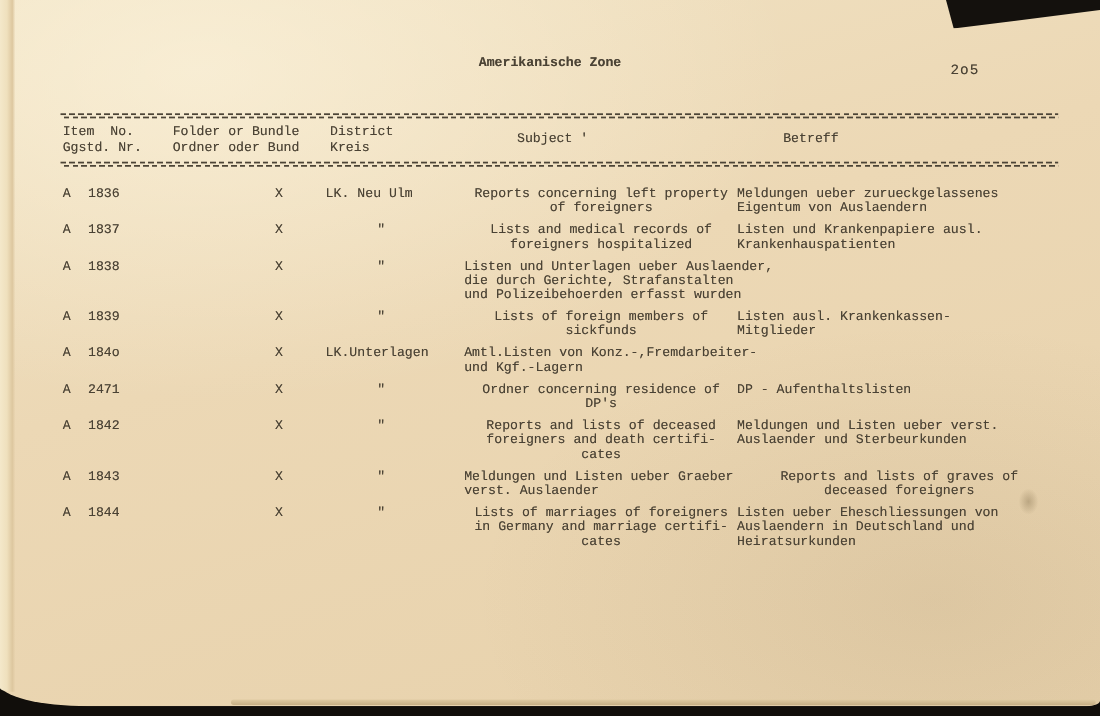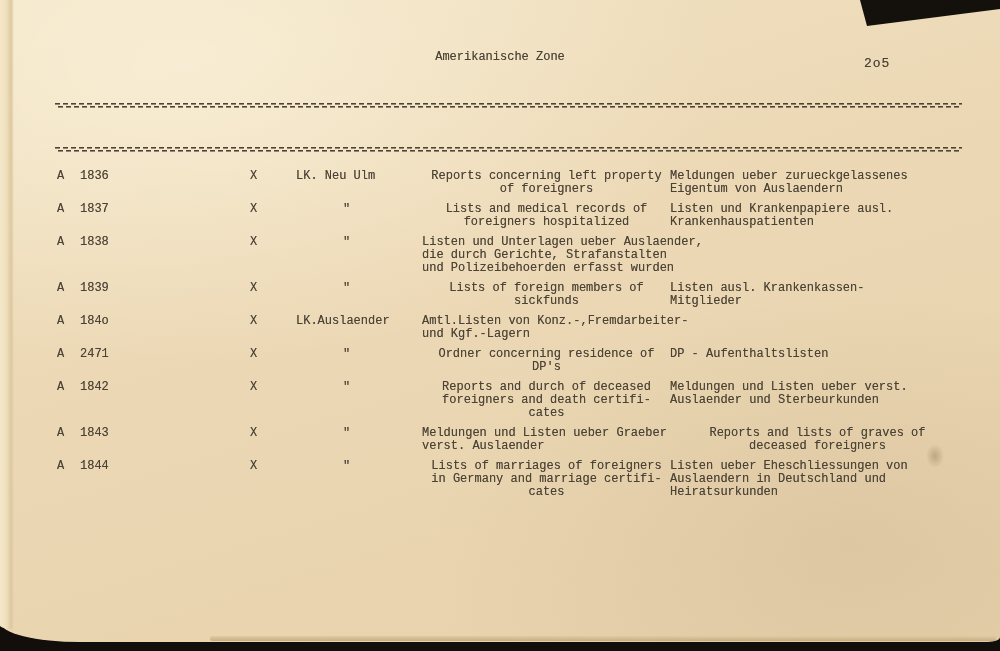--- a/index.html
+++ b/index.html
@@ -43,21 +43,21 @@
   .smudge {
     position:absolute; left:926px; top:444px; width:18px; height:24px;
     background:radial-gradient(closest-side, rgba(125,105,70,.38), rgba(125,105,70,0));
     border-radius:50%;
   }
 
   .page-number { position:absolute; left:864px; top:56px; font-size:13px; letter-spacing:1px; }
 
   .title-block { position:absolute; left:350px; top:49px; width:300px; text-align:center; font-size:12px; line-height:14px; }
   .title { text-decoration:underline; text-underline-offset:2px; }
-  .subtitle { margin-top:1px; }
+  .subtitle { margin-top:1px;font-weight:bold; }
 
   
   .dash {
     position:absolute; left:55px; width:907px; height:5px;
     background-image:
       repeating-linear-gradient(90deg, #4c4436 0 5px, rgba(0,0,0,0) 5px 8px),
       repeating-linear-gradient(90deg, #4c4436 0 5px, rgba(0,0,0,0) 5px 8px);
     background-size:100% 1.6px, 100% 1.6px;
     background-position:0 0, 3px 100%;
     background-repeat:no-repeat;
@@ -99,20 +99,30 @@
     <div class="left-curl"></div>
 
     <div class="page-number">2o5</div>
 
     <div class="title-block">
       <div class="subtitle">Amerikanische Zone</div>
     </div>
 
     <div class="dash dash-top"></div>
 
+    <div class="thead">
+      <div class="h h-itemno">Item  No.
+Ggstd. Nr.</div>
+      <div class="h h-folder">Folder or Bundle
+Ordner oder Bund</div>
+      <div class="h h-district">District
+Kreis</div>
+      <div class="h h-subject">Subject '</div>
+      <div class="h h-betreff">Betreff</div>
+    </div>
 
     <div class="dash dash-bottom"></div>
 
     <div class="tbody" id="tbody">
         <div class="row">
           <div class="cell c-item">A</div>
           <div class="cell c-no">1836</div>
           <div class="cell c-folder">X</div>
           <div class="cell c-district">LK. Neu Ulm</div>
           <div class="cell c-subject">Reports concerning left property
@@ -146,39 +156,39 @@
           <div class="cell c-district ditto">"</div>
           <div class="cell c-subject">Lists of foreign members of
 sickfunds</div>
           <div class="cell c-betreff">Listen ausl. Krankenkassen-
 Mitglieder</div>
         </div>
         <div class="row">
           <div class="cell c-item">A</div>
           <div class="cell c-no">184o</div>
           <div class="cell c-folder">X</div>
-          <div class="cell c-district">LK.Auslaender</div>
+          <div class="cell c-district">LK.Unterlagen</div>
           <div class="cell c-betreff">Amtl.Listen von Konz.-,Fremdarbeiter-
 und Kgf.-Lagern</div>
         </div>
         <div class="row">
           <div class="cell c-item">A</div>
           <div class="cell c-no">2471</div>
           <div class="cell c-folder">X</div>
           <div class="cell c-district ditto">"</div>
           <div class="cell c-subject">Ordner concerning residence of
 DP's</div>
           <div class="cell c-betreff">DP - Aufenthaltslisten</div>
         </div>
         <div class="row">
           <div class="cell c-item">A</div>
           <div class="cell c-no">1842</div>
           <div class="cell c-folder">X</div>
           <div class="cell c-district ditto">"</div>
-          <div class="cell c-subject">Reports and durch of deceased
+          <div class="cell c-subject">Reports and lists of deceased
 foreigners and death certifi-
 cates</div>
           <div class="cell c-betreff">Meldungen und Listen ueber verst.
 Auslaender und Sterbeurkunden</div>
         </div>
         <div class="row">
           <div class="cell c-item">A</div>
           <div class="cell c-no">1843</div>
           <div class="cell c-folder">X</div>
           <div class="cell c-district ditto">"</div>

